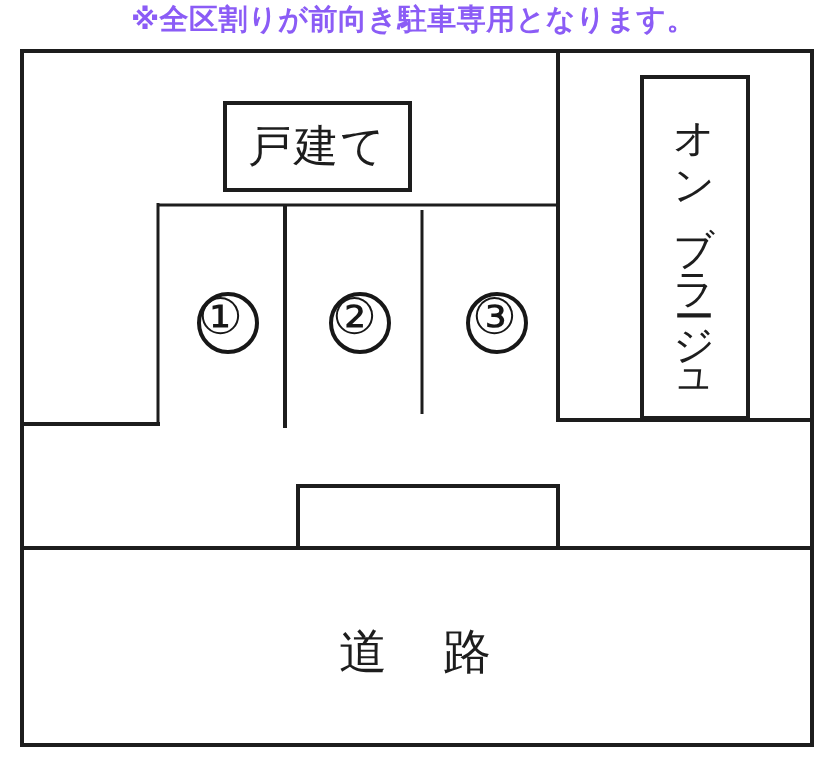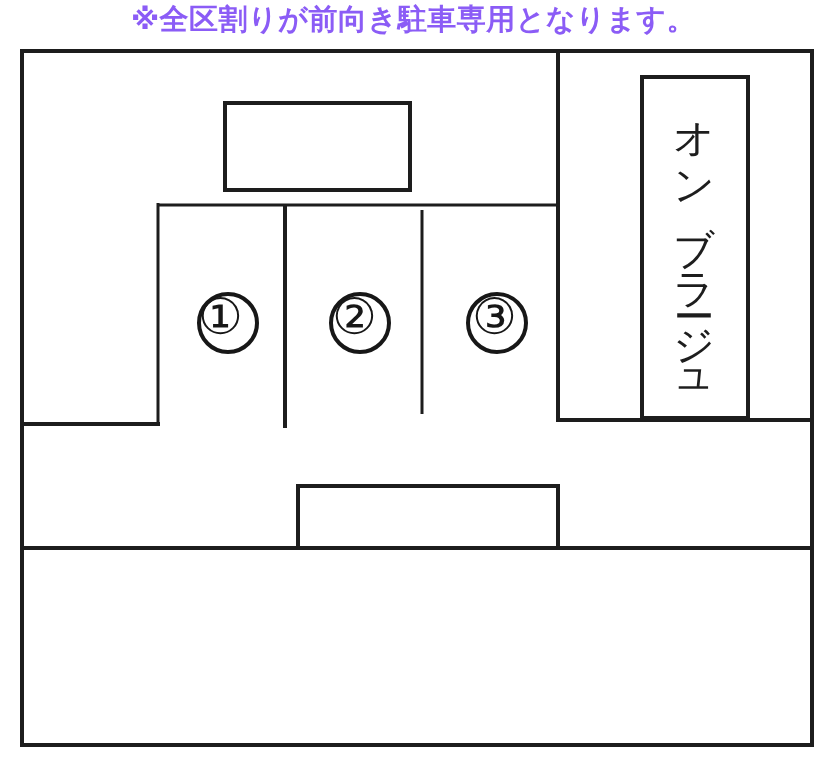--- a/index.html
+++ b/index.html
@@ -145,22 +145,24 @@
 
     <rect x="642" y="77" width="106" height="341" fill="#ffffff" stroke="#1d1d1d" stroke-width="4"></rect>
 
     <rect x="298" y="486" width="260" height="62" fill="#ffffff" stroke="#1d1d1d" stroke-width="4"></rect>
 
     <circle cx="228" cy="323" r="29" fill="none" stroke="#171717" stroke-width="4"></circle>
     <circle cx="360" cy="323" r="29" fill="none" stroke="#171717" stroke-width="4"></circle>
     <circle cx="497" cy="323" r="29" fill="none" stroke="#171717" stroke-width="4"></circle>
   </svg>
 
+  <div class="lbl box-house">戸建て</div>
 
   <div class="lbl box-ombrage">オンブラージュ</div>
 
 
+  <div class="lbl road-label">道　路</div>
 
   <div class="lbl stall-num stall-1">①</div>
   <div class="lbl stall-num stall-2">②</div>
   <div class="lbl stall-num stall-3">③</div>
 
 </div>
 
 </body></html>

